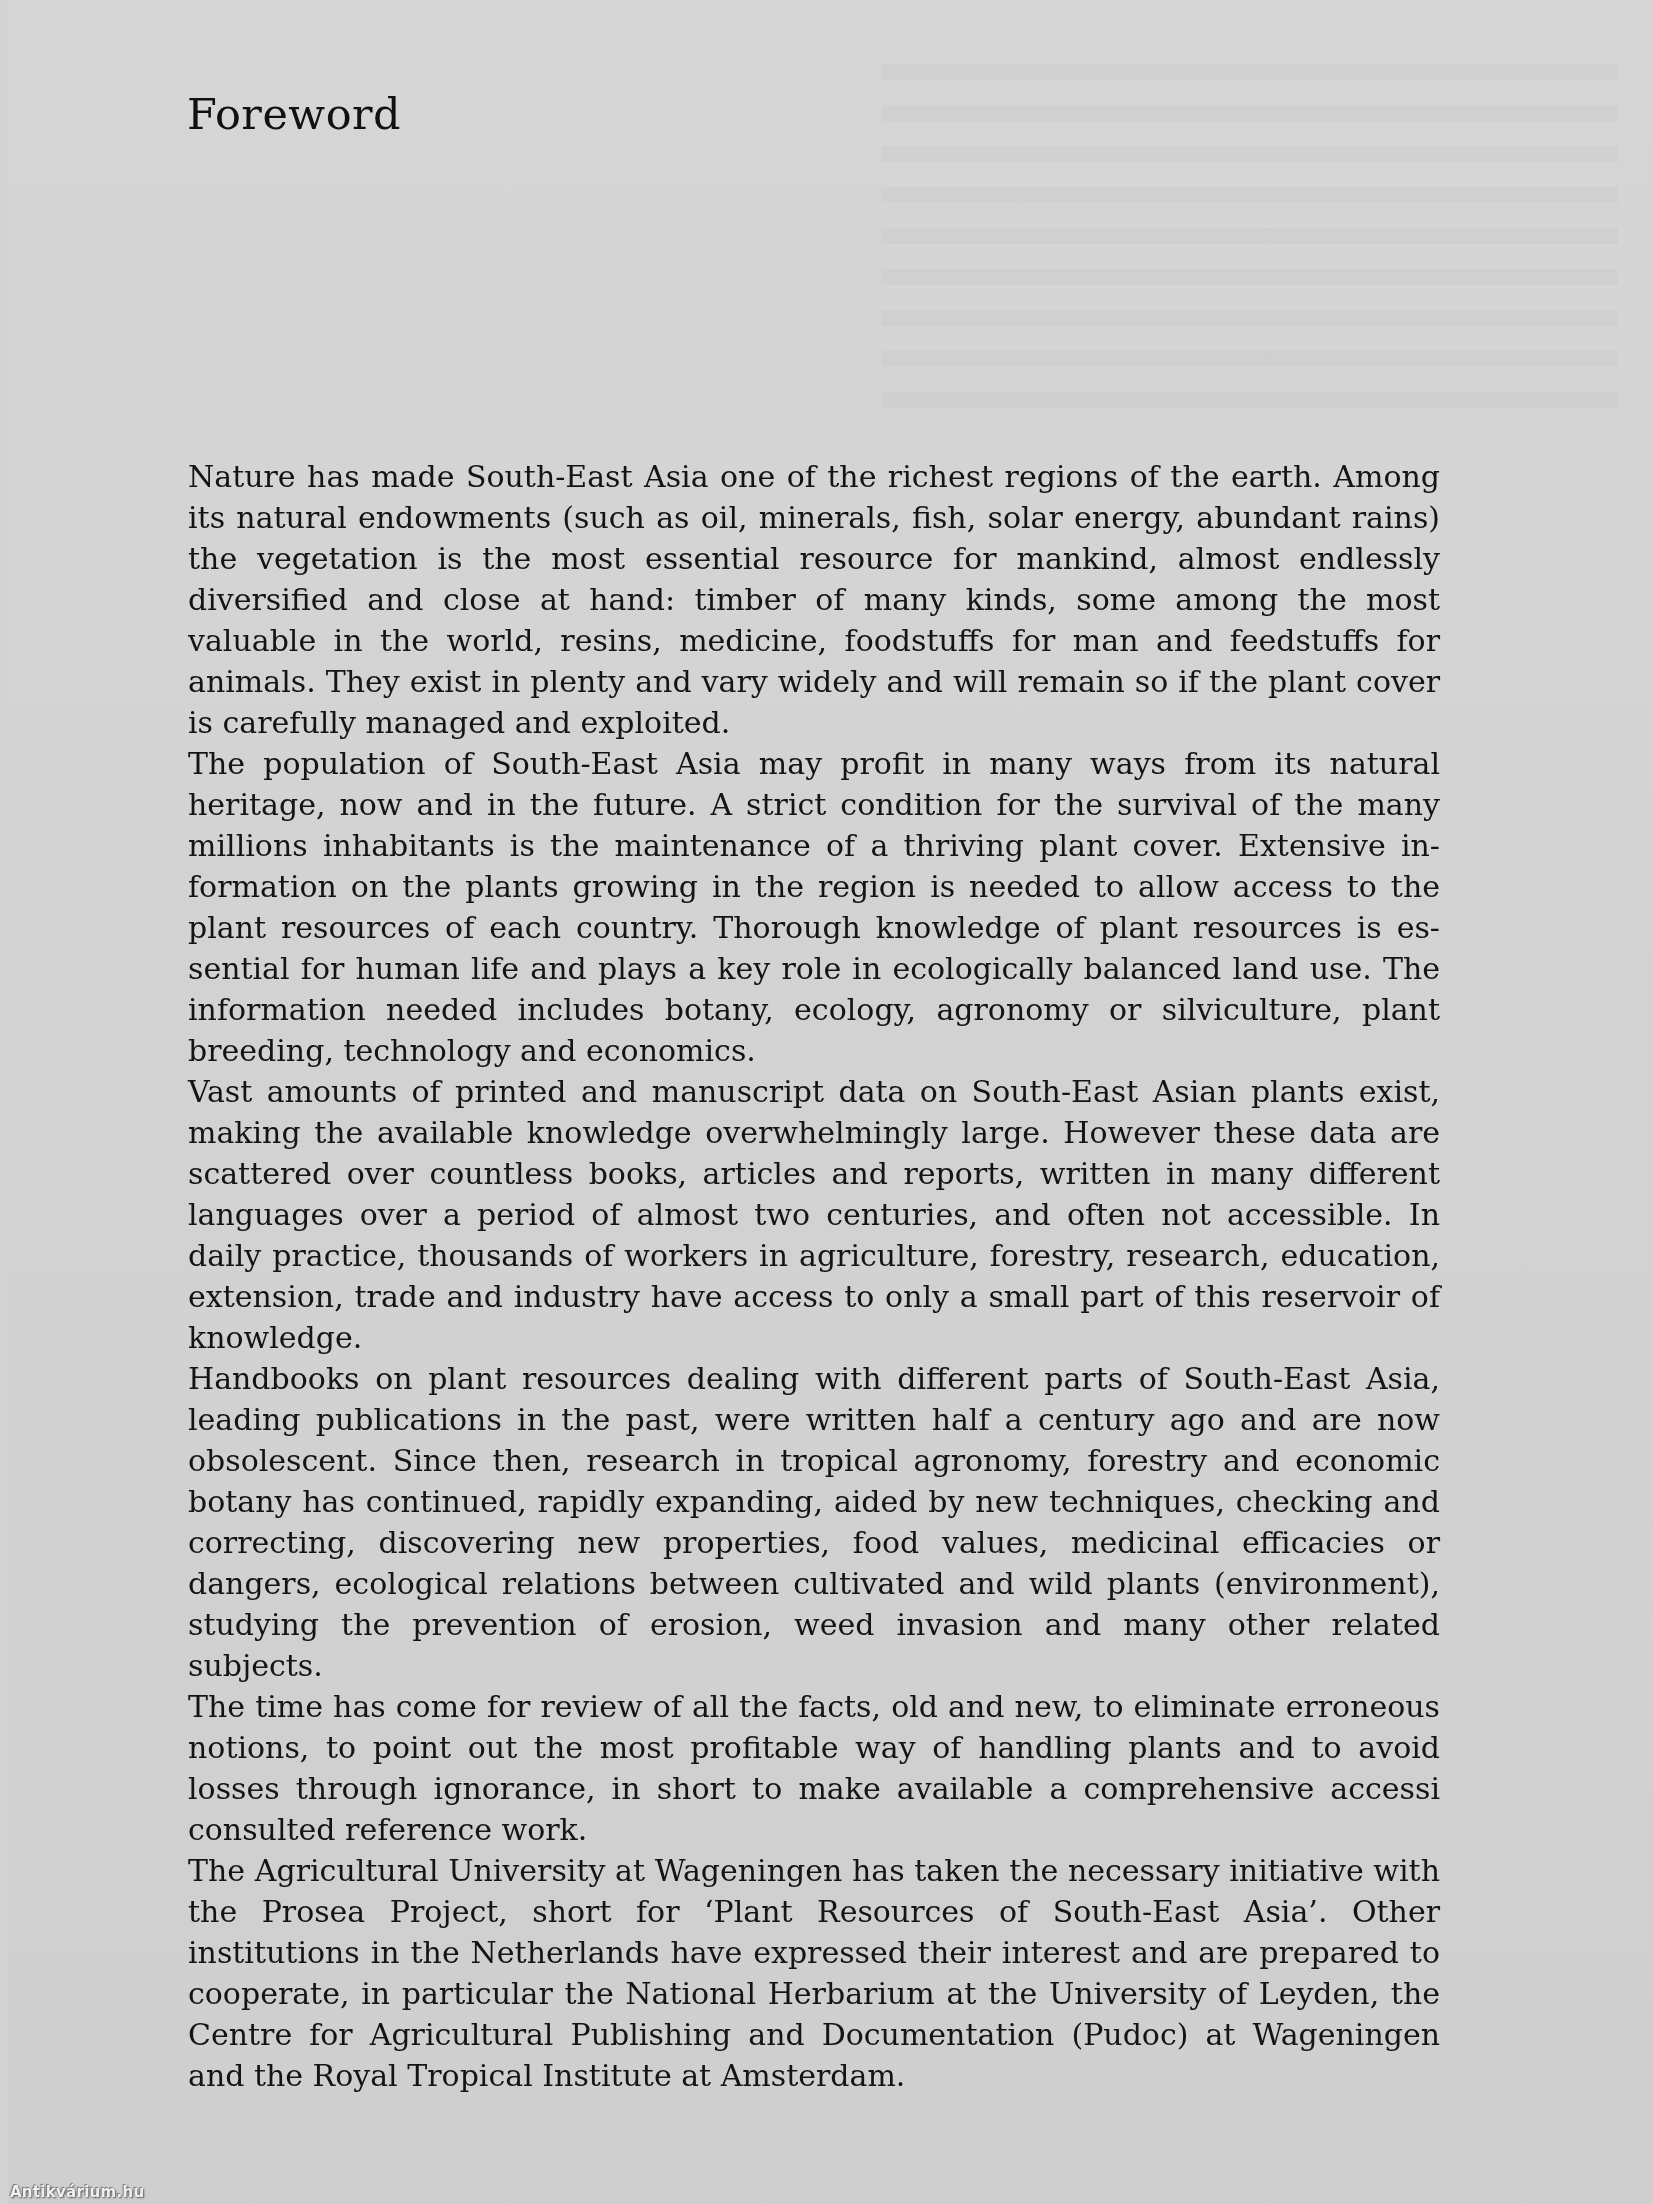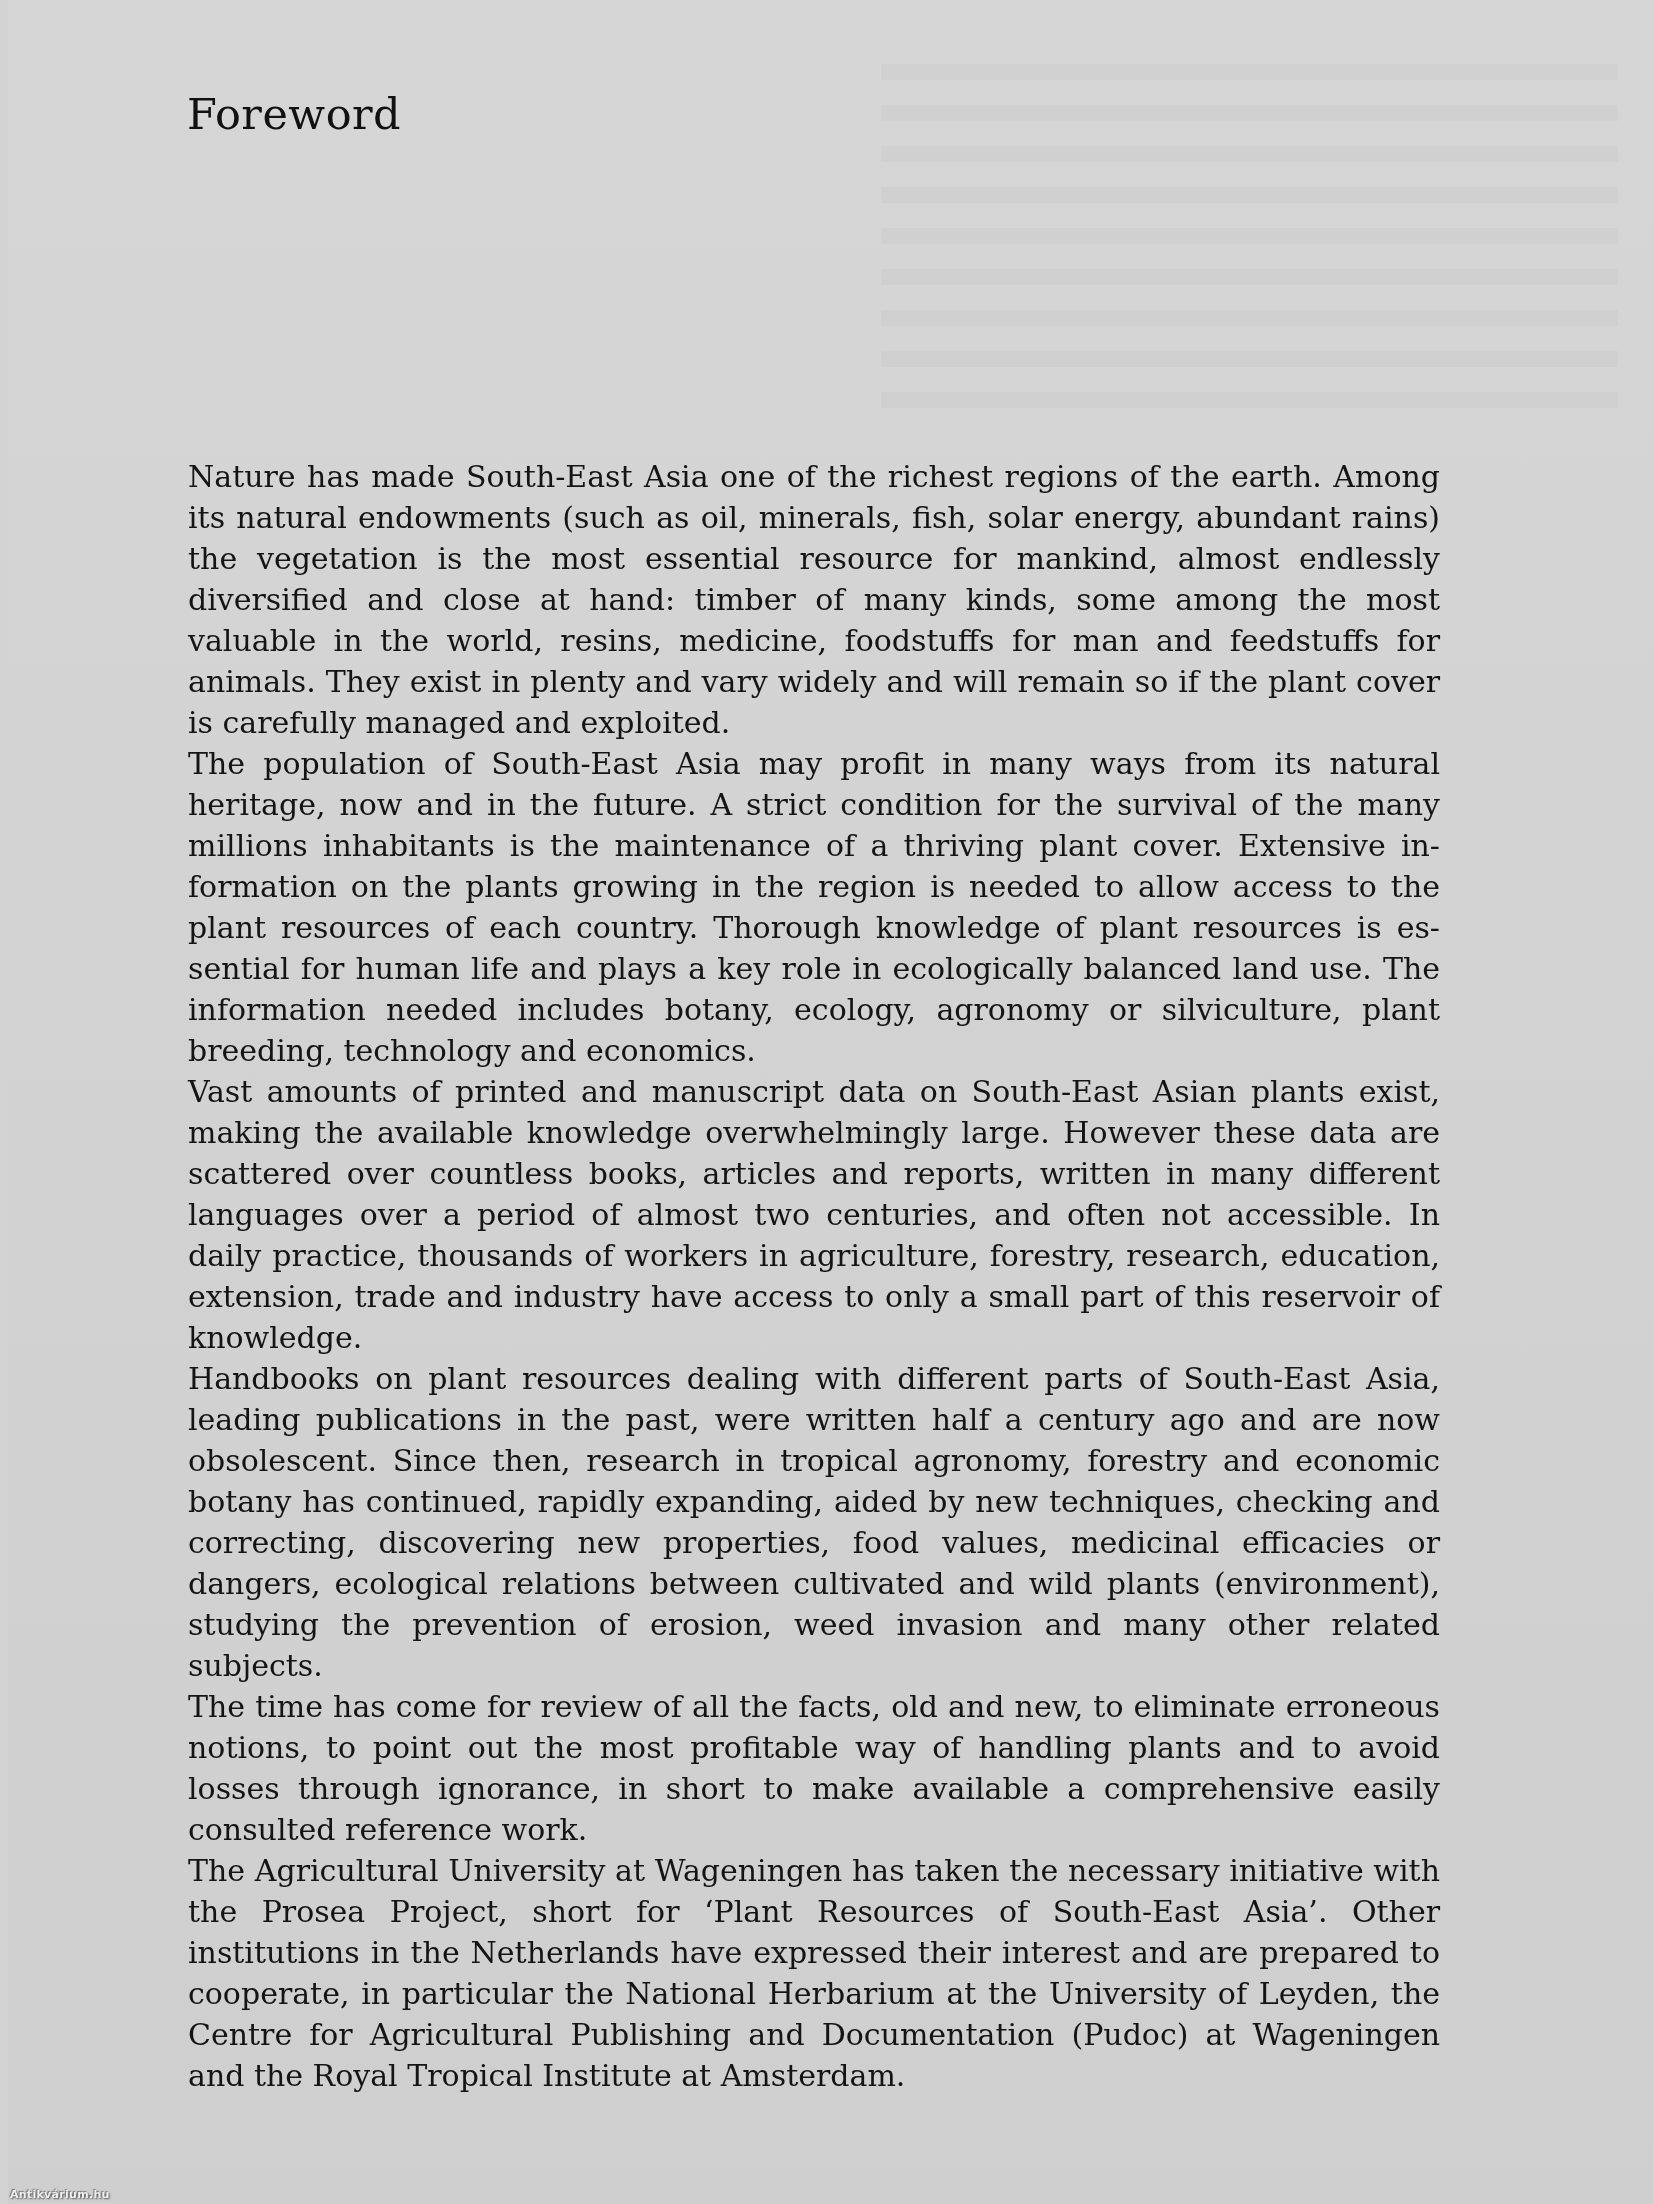--- a/index.html
+++ b/index.html
@@ -64,40 +64,40 @@
       text-align: justify;
       hyphens: manual;
       color: #141414;
     }
     .watermark {
       position: absolute;
       left: 1.9px;
       bottom: 3.9px;
       font-family: "DejaVu Sans", "Liberation Sans", sans-serif;
       font-weight: bold;
-      font-size: 11px;
+      font-size: 15px;
       color: #f0f0f0;
       text-shadow: 1px 1px 1.9px #555, -1px -1px 1px #777;
       letter-spacing: 0.3px;
     }
   </style>
 </head>
 <body>
 
 <div class="page">
   <div class="show-through"></div>
 
   <h1 class="title">Foreword</h1>
 
   <div class="body-text">
     <p class="para">Nature has made South-East Asia one of the richest regions of the earth. Among its natural endowments (such as oil, minerals, fish, solar energy, abun­dant rains) the vegetation is the most essential resource for mankind, almost endlessly diversified and close at hand: timber of many kinds, some among the most valuable in the world, resins, medicine, foodstuffs for man and feedstuffs for animals. They exist in plenty and vary widely and will remain so if the plant cover is carefully managed and exploited.</p>
     <p class="para">The population of South-East Asia may profit in many ways from its natural heritage, now and in the future. A strict condition for the survival of the many millions inhabitants is the maintenance of a thriving plant cover. Extensive in­formation on the plants growing in the region is needed to allow access to the plant resources of each country. Thorough knowledge of plant resources is es­sential for human life and plays a key role in ecologically balanced land use. The information needed includes botany, ecology, agronomy or silviculture, plant breeding, technology and economics.</p>
     <p class="para">Vast amounts of printed and manuscript data on South-East Asian plants ex­ist, making the available knowledge overwhelmingly large. However these data are scattered over countless books, articles and reports, written in many different languages over a period of almost two centuries, and often not accessi­ble. In daily practice, thousands of workers in agriculture, forestry, research, education, extension, trade and industry have access to only a small part of this reservoir of knowledge.</p>
     <p class="para">Handbooks on plant resources dealing with different parts of South-East Asia, leading publications in the past, were written half a century ago and are now obsolescent. Since then, research in tropical agronomy, forestry and economic botany has continued, rapidly expanding, aided by new techniques, checking and correcting, discovering new properties, food values, medicinal efficacies or dangers, ecological relations between cultivated and wild plants (environ­ment), studying the prevention of erosion, weed invasion and many other relat­ed subjects.</p>
-    <p class="para">The time has come for review of all the facts, old and new, to eliminate errone­ous notions, to point out the most profitable way of handling plants and to avoid losses through ignorance, in short to make available a comprehensive easily consulted reference work.</p>
+    <p class="para">The time has come for review of all the facts, old and new, to eliminate errone­ous notions, to point out the most profitable way of handling plants and to avoid losses through ignorance, in short to make available a comprehensive accessi consulted reference work.</p>
     <p class="para">The Agricultural University at Wageningen has taken the necessary initiative with the Prosea Project, short for ‘Plant Resources of South-East Asia’. Other institutions in the Netherlands have expressed their interest and are prepared to cooperate, in particular the National Herbarium at the University of Ley­den, the Centre for Agricultural Publishing and Documentation (Pudoc) at Wageningen and the Royal Tropical Institute at Amsterdam.</p>
   </div>
 
   <div class="right-edge"></div>
 
   <div class="watermark">Antikvárium.hu</div>
 </div>
 
 
 </body></html>

